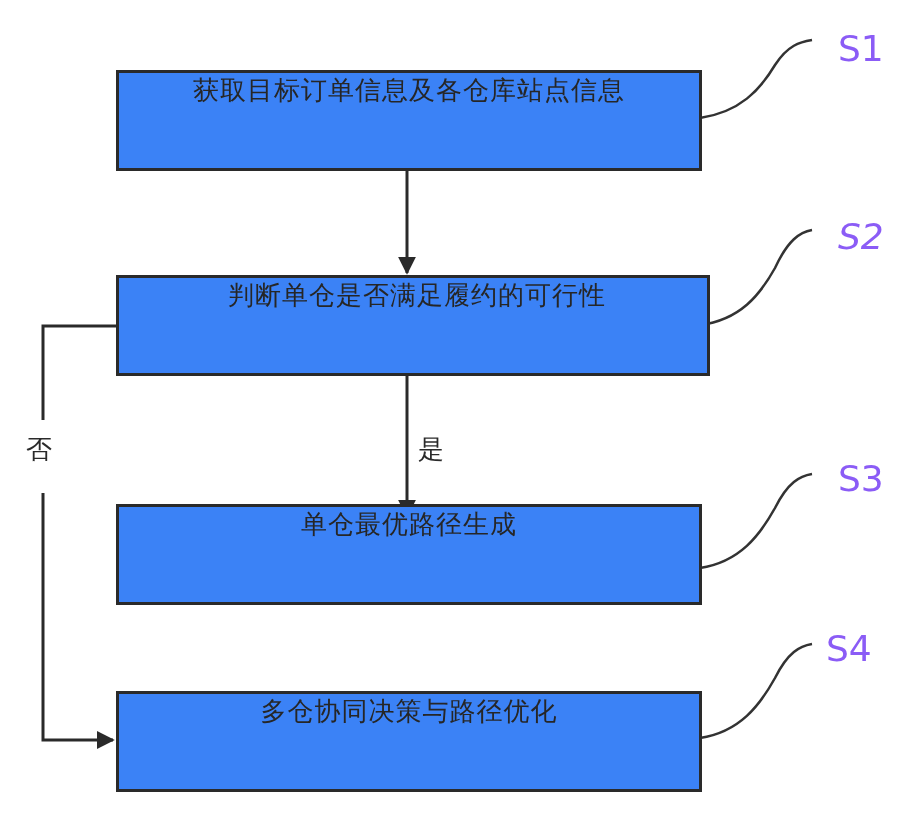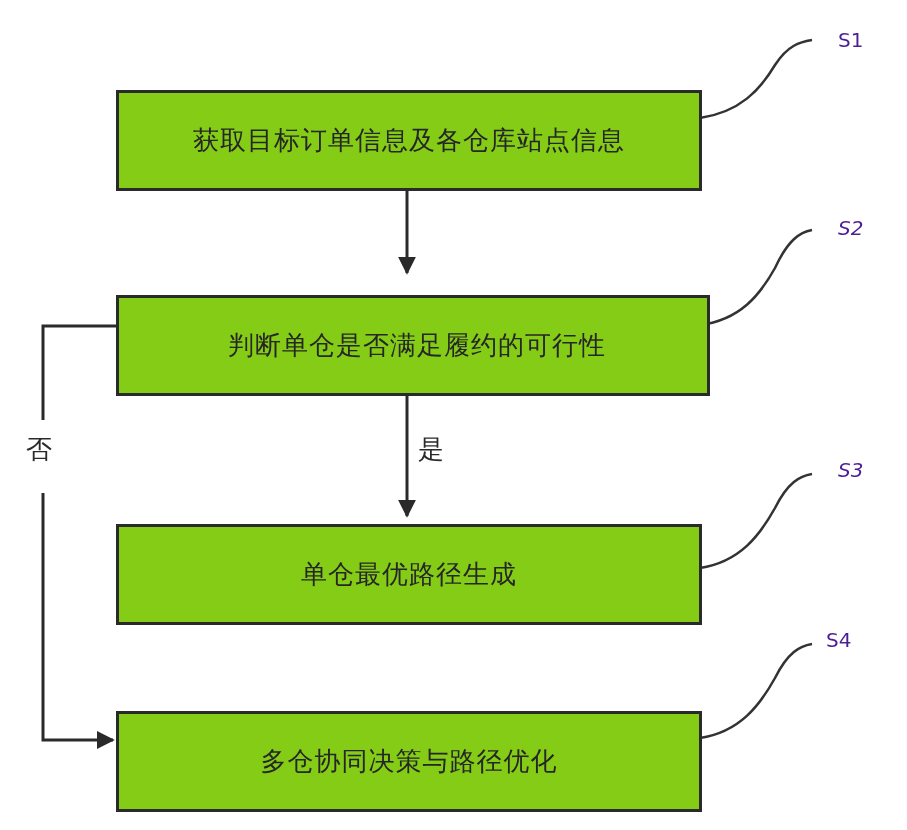--- a/index.html
+++ b/index.html
@@ -1,23 +1,23 @@
 <!DOCTYPE html>
 <html><head>
 <meta charset="utf-8">
 <style>
   html, body { margin: 0; padding: 0; background: #ffffff; }
   body { width: 907px; height: 830px; position: relative; overflow: hidden;
          font-family: "DejaVu Sans", sans-serif; color: #222; }
   svg.wires { position: absolute; left: 0; top: 0; }
   .box { position: absolute; left: 116px; width: 580px; height: 95px;
-         border: 3px solid #2a2a2a; background: #84cc16;
-         display: flex; align-items: center; justify-content: center; margin-top: 20px; }
+         border: 3px solid #2a2a2a; background: #3b82f6;
+         display: flex; align-items: flex-start; justify-content: center; }
   .box span { font-size: 26px; letter-spacing: 1px; color: #262626; }
-  .step { position: absolute; font-size: 20px; color: #4c1d95;
+  .step { position: absolute; font-size: 36px; color: #8b5cf6;
           font-family: "DejaVu Sans", sans-serif; }
   .cond { position: absolute; font-size: 26px; color: #2a2a2a; }
 </style>
 </head>
 <body>
 
 <svg class="wires" width="907" height="830">
   <defs>
     <marker id="ah" viewBox="0 0 10 10" refX="9" refY="5" markerWidth="6" markerHeight="6" orient="auto">
       <path d="M0,0 L10,5 L0,10 z" fill="#2a2a2a"></path>
@@ -45,17 +45,17 @@
 </div>
 <div class="box" style="top:504px;">
   <span>单仓最优路径生成</span>
 </div>
 <div class="box" style="top:691px;">
   <span>多仓协同决策与路径优化</span>
 </div>
 
 <div class="step" style="left:838px; top:28px;">S1</div>
 <div class="step" style="left:838px; top:216px;font-style:italic;">S2</div>
-<div class="step" style="left:838px; top:458px;font-style:italic;">S3</div>
+<div class="step" style="left:838px; top:458px;">S3</div>
 <div class="step" style="left:826px; top:628px;">S4</div>
 
 <div class="cond" style="left:418px; top:432px;">是</div>
 <div class="cond" style="left:26px; top:432px;">否</div>
 
 </body></html>

